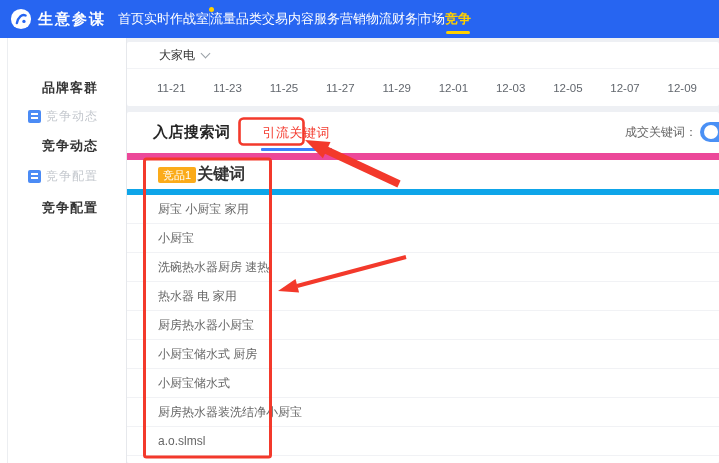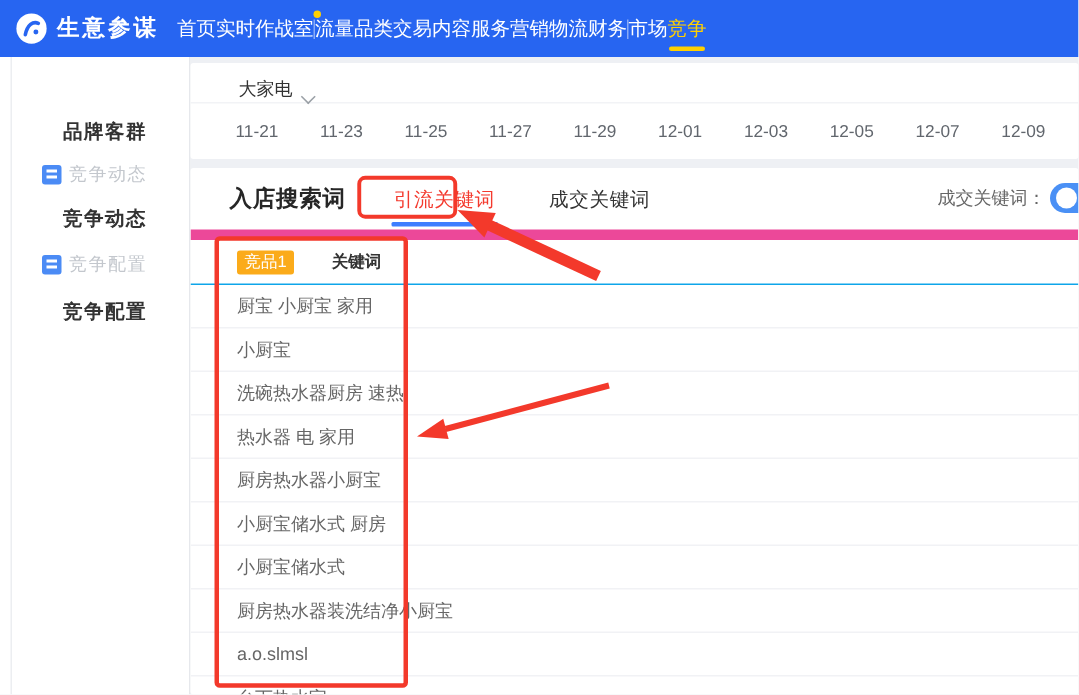--- a/index.html
+++ b/index.html
@@ -5,58 +5,58 @@
   html,body{margin:0;padding:0}
   body{width:719px;height:463px;position:relative;overflow:hidden;background:#eef0f4;
        font-family:"Liberation Sans","DejaVu Sans",sans-serif;-webkit-font-smoothing:antialiased}
 
   
   .navbar{position:absolute;left:0;top:0;width:719px;height:38px;background:#2765f1}
   .logo{position:absolute;left:10px;top:8px;width:22px;height:22px}
   .brand{position:absolute;left:38px;top:0;line-height:38px;color:#fff;font-size:15px;font-weight:bold;letter-spacing:2px}
   .nav-menu{position:absolute;left:118px;top:0;height:38px;display:flex;align-items:center;}
   .nav-item{position:relative;color:#fff;font-size:13px;height:38px;line-height:38px;cursor:pointer;white-space:nowrap}
-  .nav-item.active{color:#ffd000;font-weight:normal}
+  .nav-item.active{color:#ffd000;font-weight:bold}
   .nav-dot{position:absolute;top:7px;right:-5px;width:5px;height:5px;background:#ffd000;border-radius:50%}
   .nav-underline{position:absolute;left:1px;right:1px;bottom:4px;height:3px;background:#ffd000;border-radius:2px}
   .nav-divider{width:1px;height:13px;background:rgba(255,255,255,.45)}
 
   
   .sidebar{position:absolute;left:0;top:38px;width:126px;bottom:0;background:#fff;border-right:1px solid #e6e8ec}
   .sidebar::before{content:"";position:absolute;left:7px;top:0;bottom:0;width:1px;background:#eceef1}
   .side-item{position:absolute;height:20px;display:flex;align-items:center;cursor:pointer}
   .side-item.heading{left:42px;font-size:13px;font-weight:bold;color:#333;letter-spacing:1px}
   .side-item.link{left:28px;font-size:12px;color:#c3c7cd;gap:5px;letter-spacing:1px}
   .side-icon{width:13px;height:13px;border-radius:2px;background:#4b8bf5;position:relative;flex:none}
   .side-icon::after{content:"";position:absolute;left:3px;top:3px;width:7px;height:2px;background:#fff;box-shadow:0 4px 0 #fff}
 
   
   .card1{position:absolute;left:127px;top:42px;width:592px;height:64px;background:#fff;border-radius:2px}
-  .cat-row{height:26px;display:flex;align-items:flex-end;padding-left:32px;border-bottom:1px solid #f2f3f6}
+  .cat-row{height:26px;display:flex;align-items:center;padding-left:32px;border-bottom:1px solid #f2f3f6}
   .cat-label{font-size:12px;color:#333}
   .cat-caret{width:6px;height:6px;border-right:1.3px solid #9aa0a6;border-bottom:1.3px solid #9aa0a6;
              transform:rotate(45deg);margin-left:7px;margin-top:-4px}
   .date-strip{height:37px;display:flex;align-items:center;justify-content:space-between;padding:0 22px 16px 30px}
   .date-label{font-size:11.5px;color:#61666d}
 
   
   .card2{position:absolute;left:127px;top:112px;width:592px;height:351px;background:#fff;border-radius:2px;overflow:hidden}
   .c2-header{position:relative;height:41px;display:flex;align-items:center;border-bottom:7px solid #ec4899;padding-left:26px}
   .sec-title{font-size:15px;font-weight:bold;color:#262626;margin-right:32px;letter-spacing:.5px}
   .tabs{display:flex;gap:36px;height:41px;align-items:center}
   .tab{position:relative;font-size:13px;color:#333;height:41px;line-height:41px;cursor:pointer;letter-spacing:.5px}
   .tab.active{color:#f43a2e}
   .tab.active::after{content:"";position:absolute;left:-2px;right:-2px;bottom:2px;height:3px;background:#3d7eff;border-radius:1px}
   .tool{position:absolute;right:22px;top:0;height:41px;display:flex;align-items:center;font-size:12px;color:#666}
   .toggle{position:absolute;right:-15px;top:10px;width:34px;height:20px;background:#4a90f5;border-radius:10px;cursor:pointer}
   .toggle::after{content:"";position:absolute;left:4px;top:3px;width:14px;height:14px;background:#fff;border-radius:50%}
 
-  .t-head{height:29px;display:flex;align-items:center;padding-left:31px;border-bottom:1px solid #0ea5e9;gap:25px}
+  .t-head{height:29px;display:flex;align-items:center;padding-left:31px;border-bottom:6px solid #0ea5e9;gap:1px}
   .badge{background:#fbab1a;color:#fff;font-size:11px;line-height:16px;padding:0 5px;border-radius:2px}
-  .t-col{font-size:11px;color:#333;font-weight:600}
+  .t-col{font-size:16px;color:#333;font-weight:600}
   .t-row{height:28px;display:flex;align-items:center;padding-left:31px;border-bottom:1px solid #f1f2f5;cursor:pointer}
   .t-cell{font-size:12px;color:#666}
 
   
   .overlay{position:absolute;left:0;top:0;width:719px;height:463px;pointer-events:none;z-index:40}
 </style>
 </head>
 <body>
 
 <div class="navbar">
@@ -122,21 +122,20 @@
       <span class="date-label">12-07</span>
       <span class="date-label">12-09</span>
     </div>
 </div>
 
 <div class="card2">
   <div class="c2-header">
     <span class="sec-title">入店搜索词</span>
     <div class="tabs">
       <span class="tab active">引流关键词</span>
-      <span class="tab">成交关键词</span>
     </div>
     <span class="tool">成交关键词：</span>
     <span class="toggle"></span>
   </div>
   <div class="t-head">
     <span class="badge">竞品1</span>
     <span class="t-col">关键词</span>
   </div>
   <div>
       <div class="t-row">

